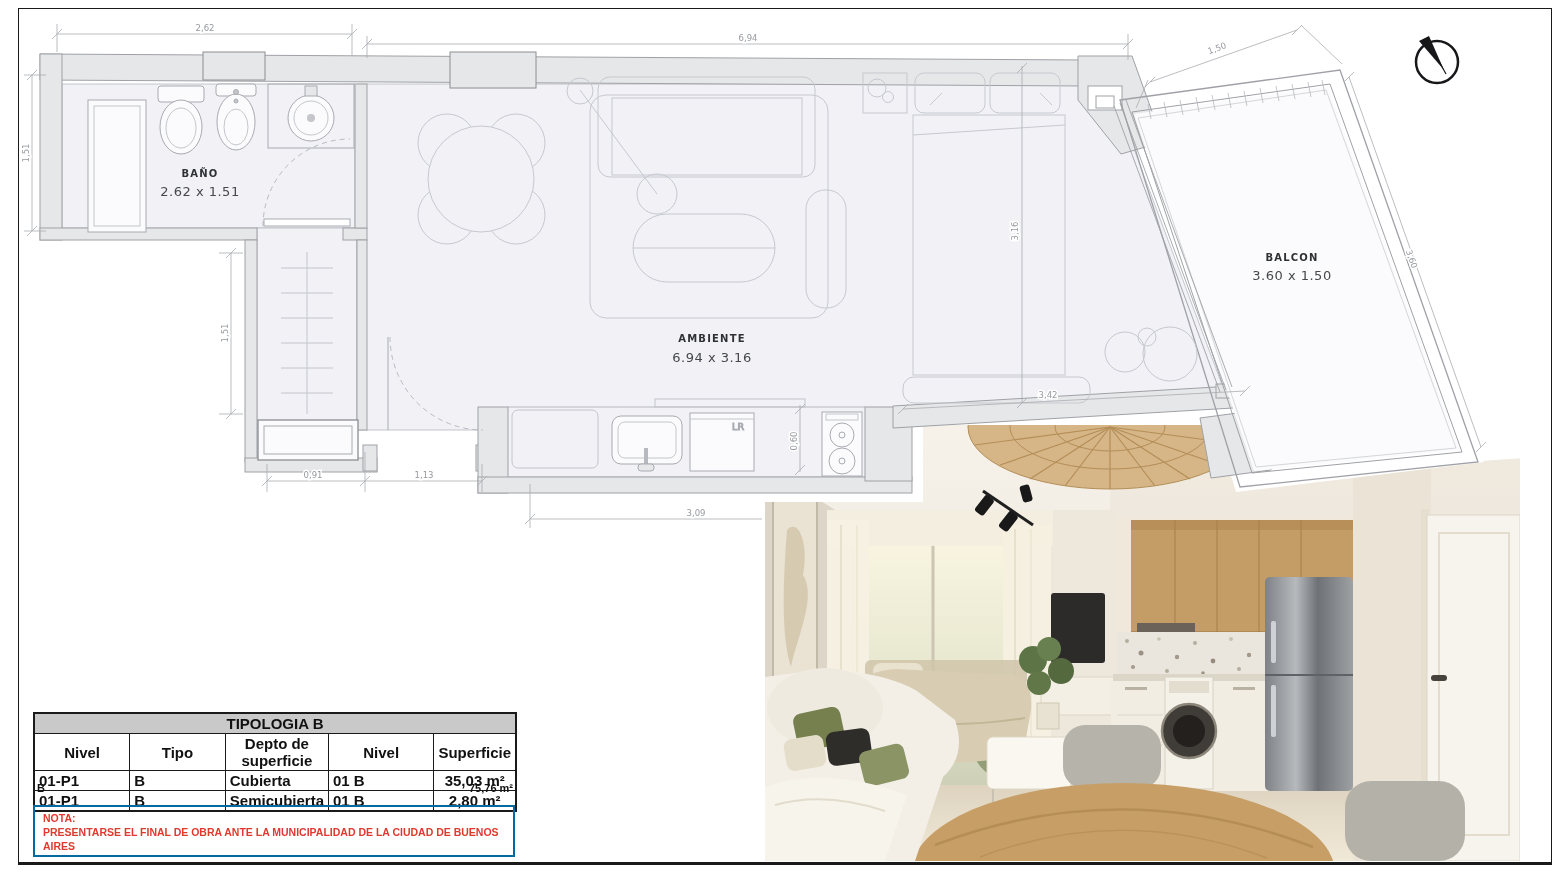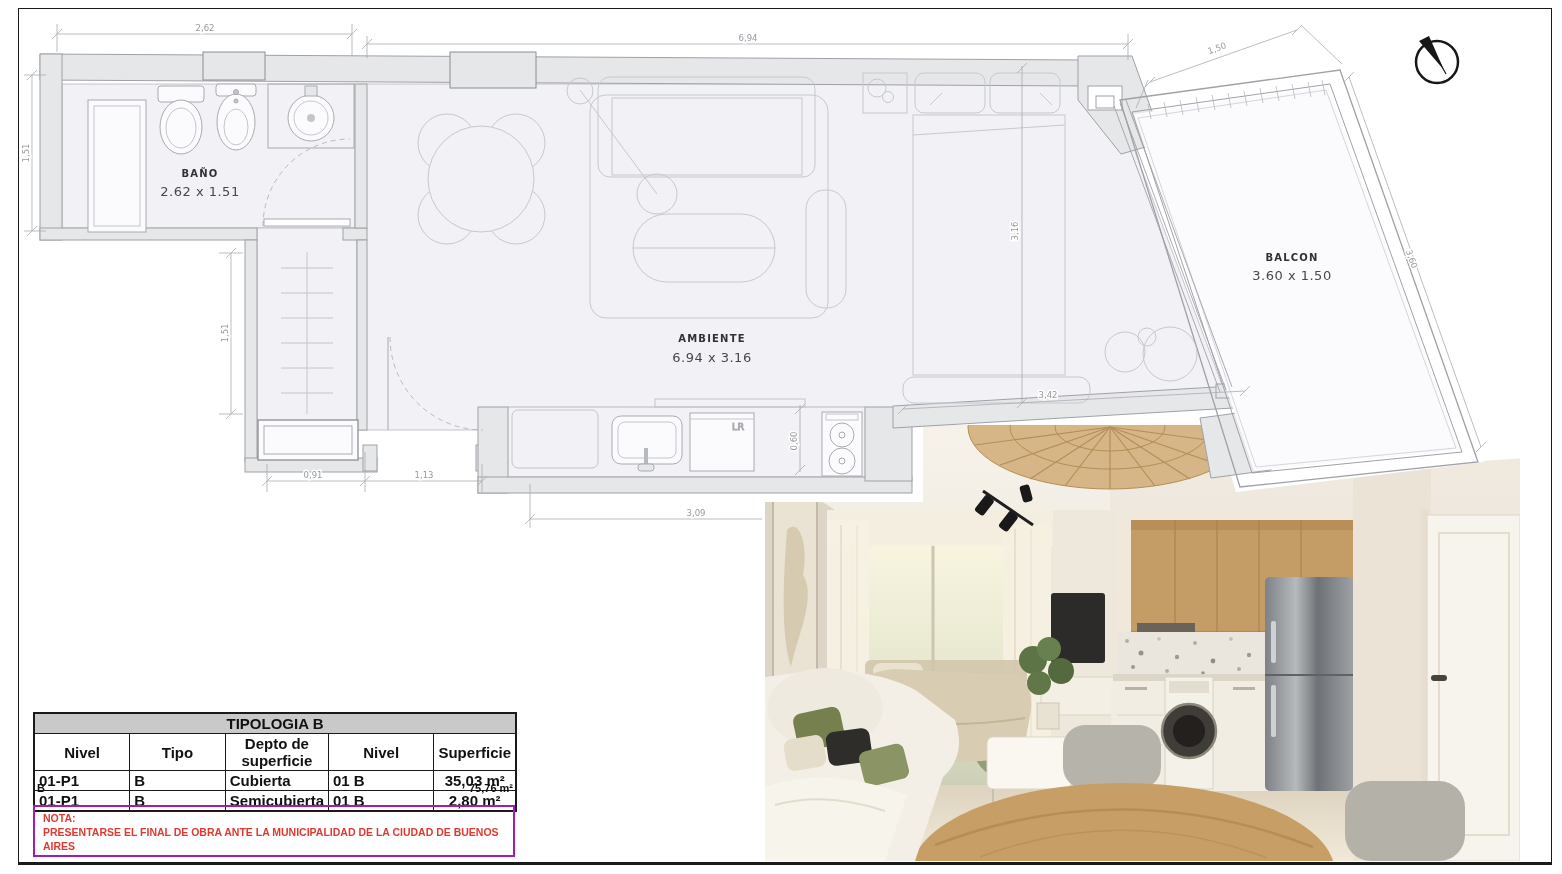--- a/index.html
+++ b/index.html
@@ -22,21 +22,21 @@
          font-size:15px;font-weight:bold;color:#111;}
   .areas td{border:1px solid #1a1a1a;padding:1px 4px;height:15px;}
   .areas .ttl{background:#c9c9c9;text-align:center;border:1.5px solid #1a1a1a;height:17px;}
   .areas .hd{text-align:center;}
   .areas .num{text-align:center;}
   .areas{border:2px solid #1a1a1a;}
   .total-row{position:absolute;left:33px;top:780px;width:484px;z-index:4;display:flex;
          justify-content:space-between;font-family:"Liberation Sans",sans-serif;
          font-size:11px;font-weight:bold;color:#111;padding:2px 4px;box-sizing:border-box;}
   .nota{position:absolute;left:33px;top:805px;width:482px;height:52px;z-index:4;
-        border:2px solid #a21caf;color:#e0392f;box-sizing:border-box;
+        border:2px solid #0369a1;color:#e0392f;box-sizing:border-box;
         font-family:"Liberation Sans",sans-serif;font-weight:bold;font-size:10.5px;
         line-height:1.32;padding:5px 8px;}
 </style>
 </head>
 <body>
 
 <div class="page">
   <div class="frame"></div>
 
   <svg class="photo" viewBox="0 0 755 436">

